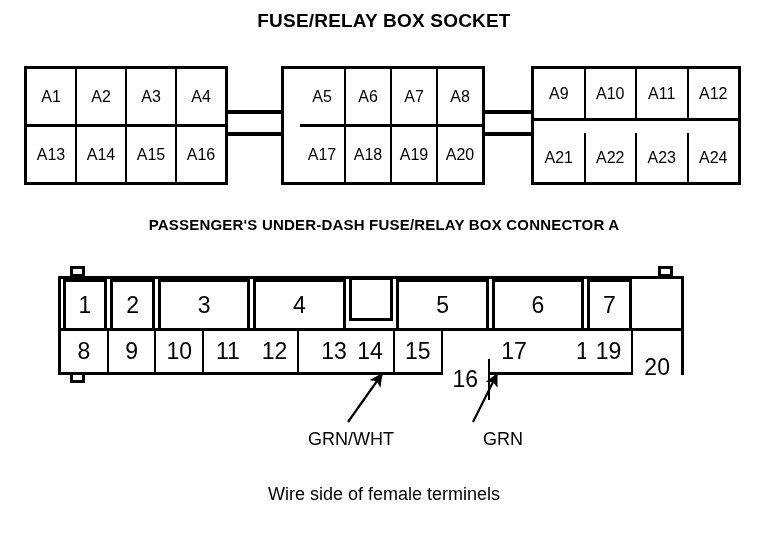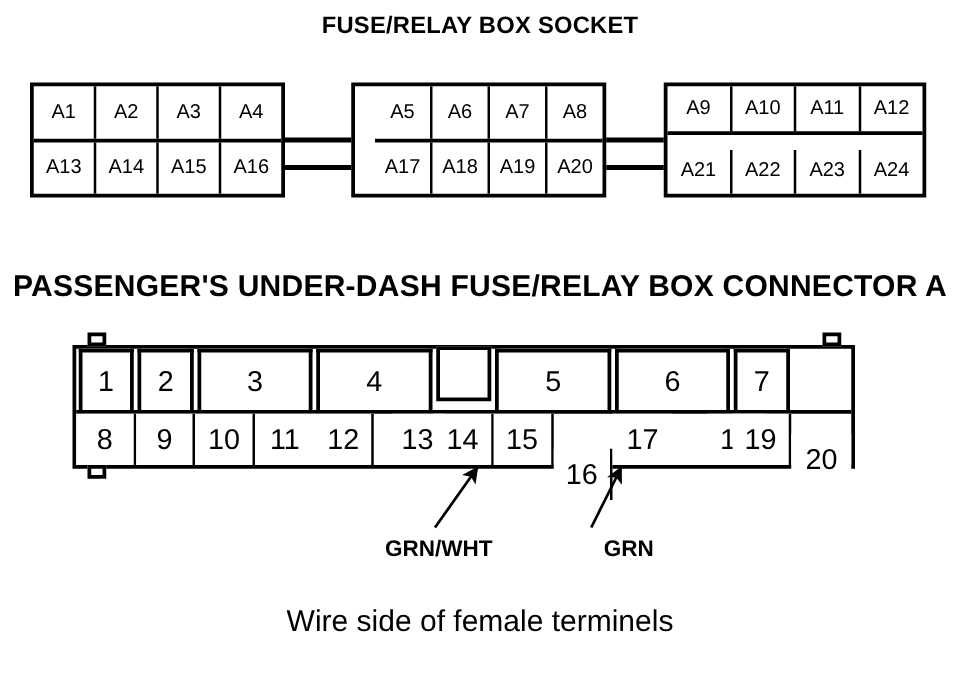--- a/index.html
+++ b/index.html
@@ -16,41 +16,41 @@
   
   .title{
     position:absolute;
     width:100%;
     text-align:center;
     font-weight:bold;
     letter-spacing:.2px;
     color:#000;
   }
   #title-socket{ top:10px;  font-size:19px; }
-  #title-connector{ top:216px; font-size:24px; }
+  #title-connector{ top:216px; font-size:15px; }
 
   .caption{
     position:absolute;
     width:100%;
     text-align:center;
-    font-size:24px;
+    font-size:18px;
     top:484px;
     color:#000;
   }
 
   
   #fuse-socket{
     position:absolute;
     left:0; top:66px;
     width:768px; height:100px;
   }
   .fuse-group{
     position:absolute;
     top:0;
-    height:92px;
+    height:119px;
     border:3px solid #000;
     box-sizing:border-box;
     display:flex;
     flex-direction:column;
     background:#fff;
   }
   .fuse-row{
     flex:1;
     display:flex;
   }
@@ -138,21 +138,21 @@
   #conn-top-row .conn-cell.blank{
     border-bottom:3px solid #000;
     height:44px;
     top:-2px;
   }
 
   
   .wire-label{
     position:absolute;
     font-size:18px;
-    font-weight:bold;
+    font-weight:normal;
     color:#000;
     white-space:nowrap;
   }
   #label-grnwht{ left:308px; top:429px; }
   #label-grn{   left:483px; top:429px; }
 
   #arrow-svg{
     position:absolute;
     left:0; top:370px;
     width:768px; height:60px;

